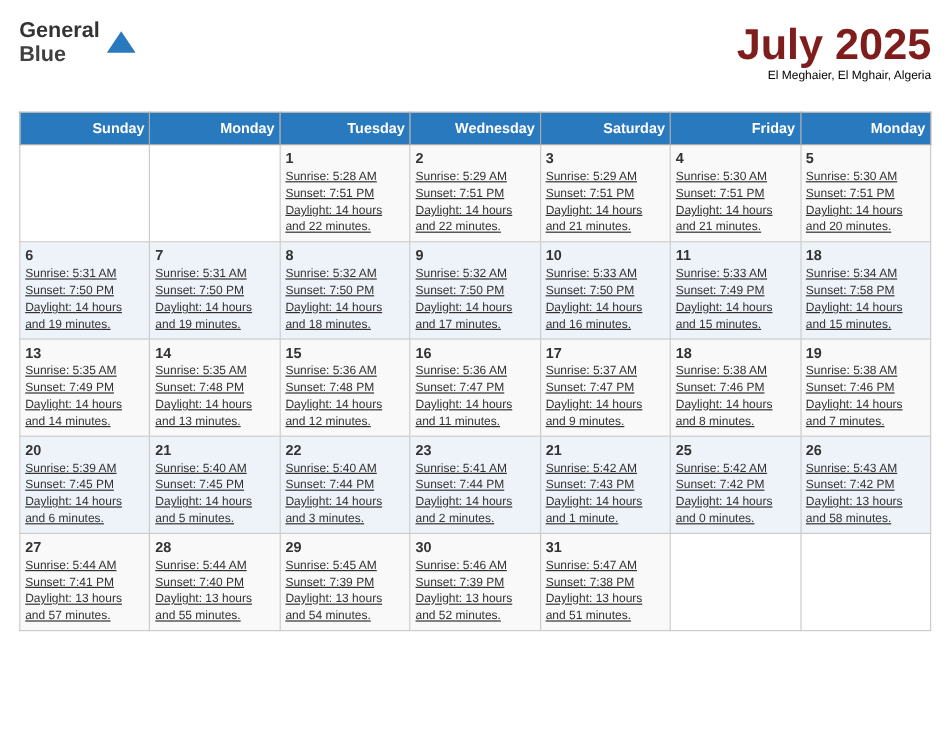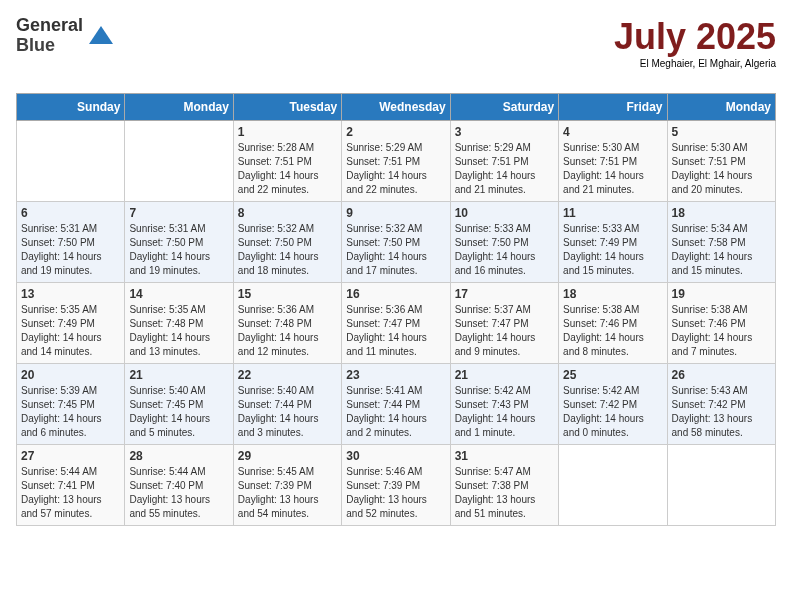--- a/index.html
+++ b/index.html
@@ -84,20 +84,21 @@
     .day-num {
       font-weight: bold;
       font-size: 12px;
       display: block;
       margin-bottom: 2px;
     }
     .day-detail {
       font-size: 10px;
       line-height: 1.4;
       color: #333;
+      text-decoration: underline;
     }
     .empty-cell {
       background: #fff !important;
     }
   </style>
 </head>
 <body>
 
 <div class="header-area">
   <div class="logo">

